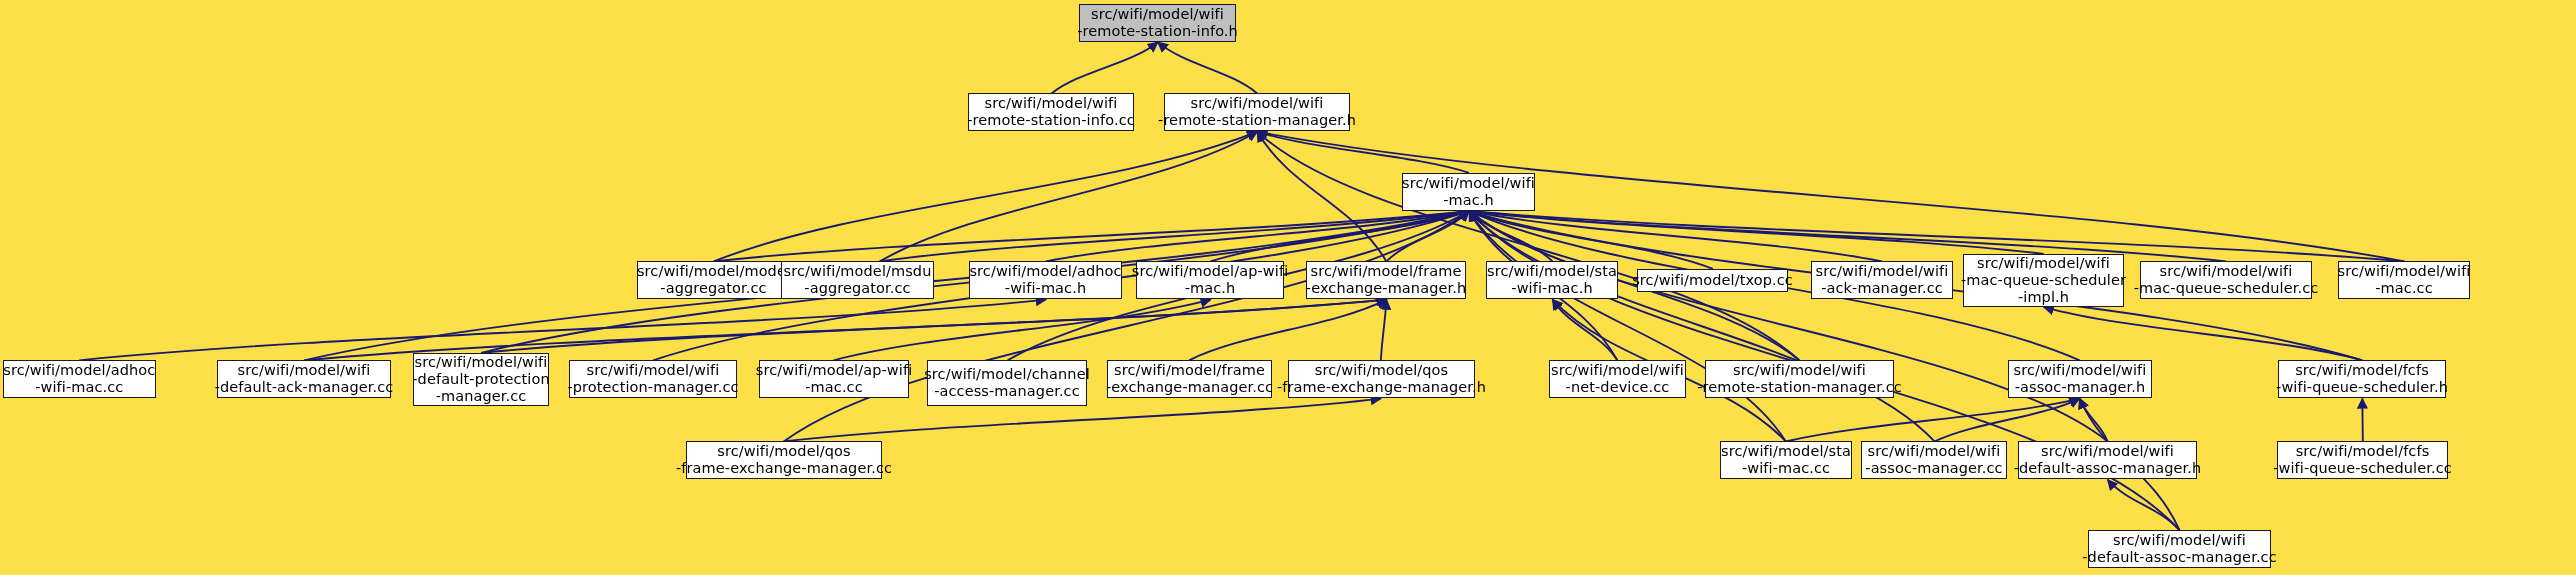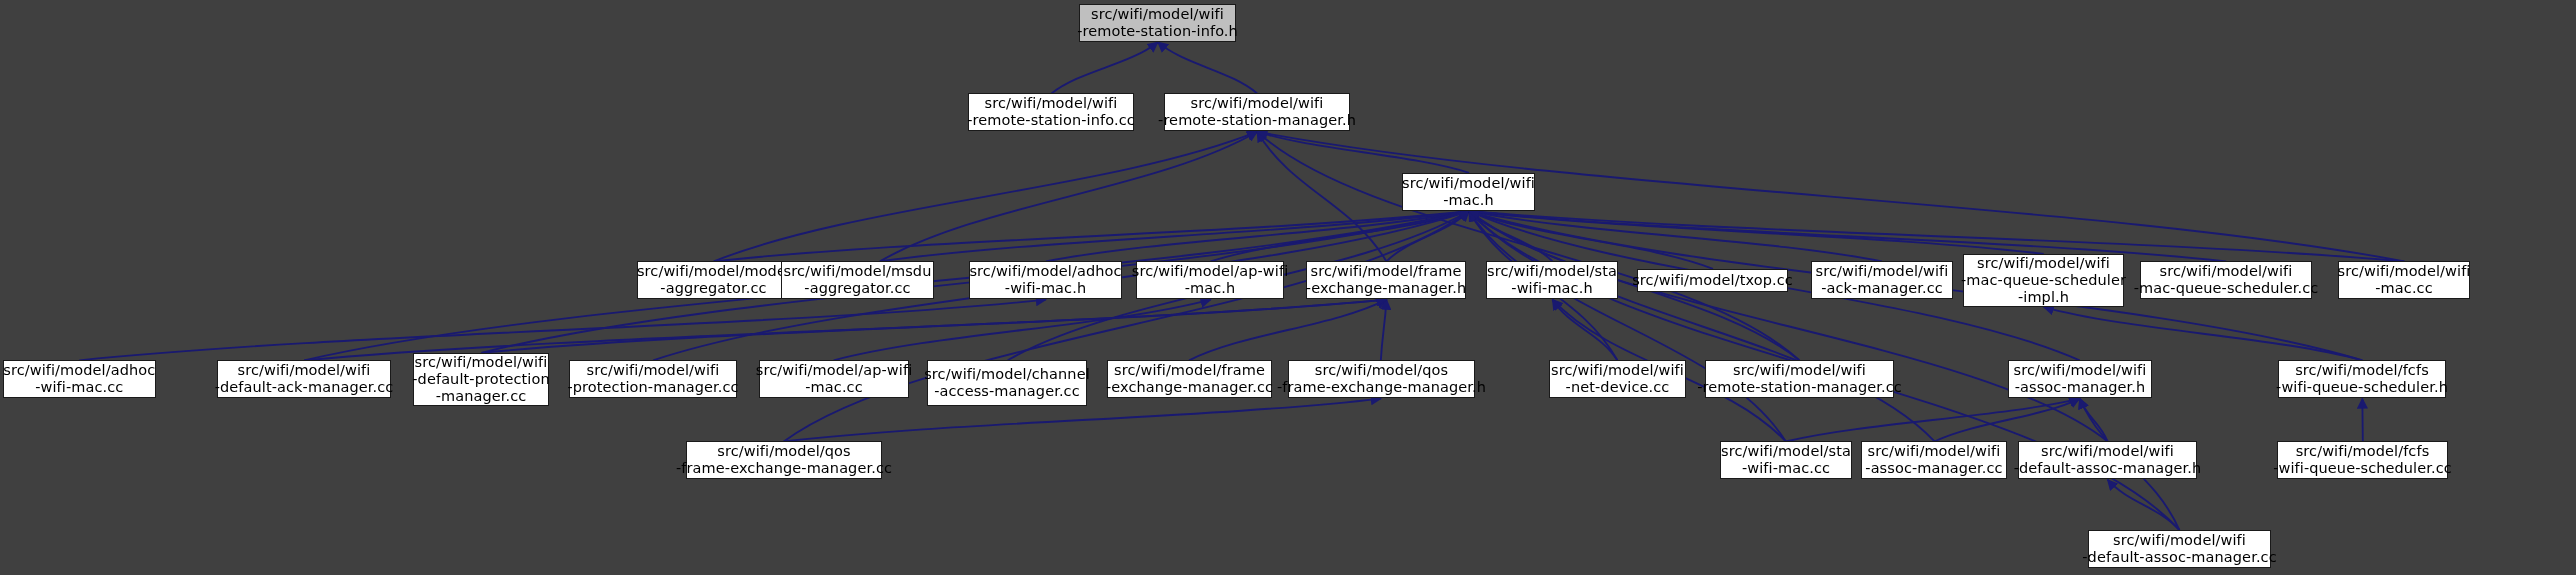--- a/index.html
+++ b/index.html
@@ -4,21 +4,21 @@
 <style>
   html, body {
     margin: 0;
     padding: 0;
     background: #ffffff;
   }
   #graph-root {
     position: relative;
     width: 2576px;
     height: 576px;
-    background: #404040;
+    background: #fde047;
     font-family: "DejaVu Sans", "Liberation Sans", sans-serif;
     overflow: hidden;
   }
   svg#edge-layer {
     position: absolute;
     left: 0;
     top: 0;
     width: 2576px;
     height: 576px;
   }

